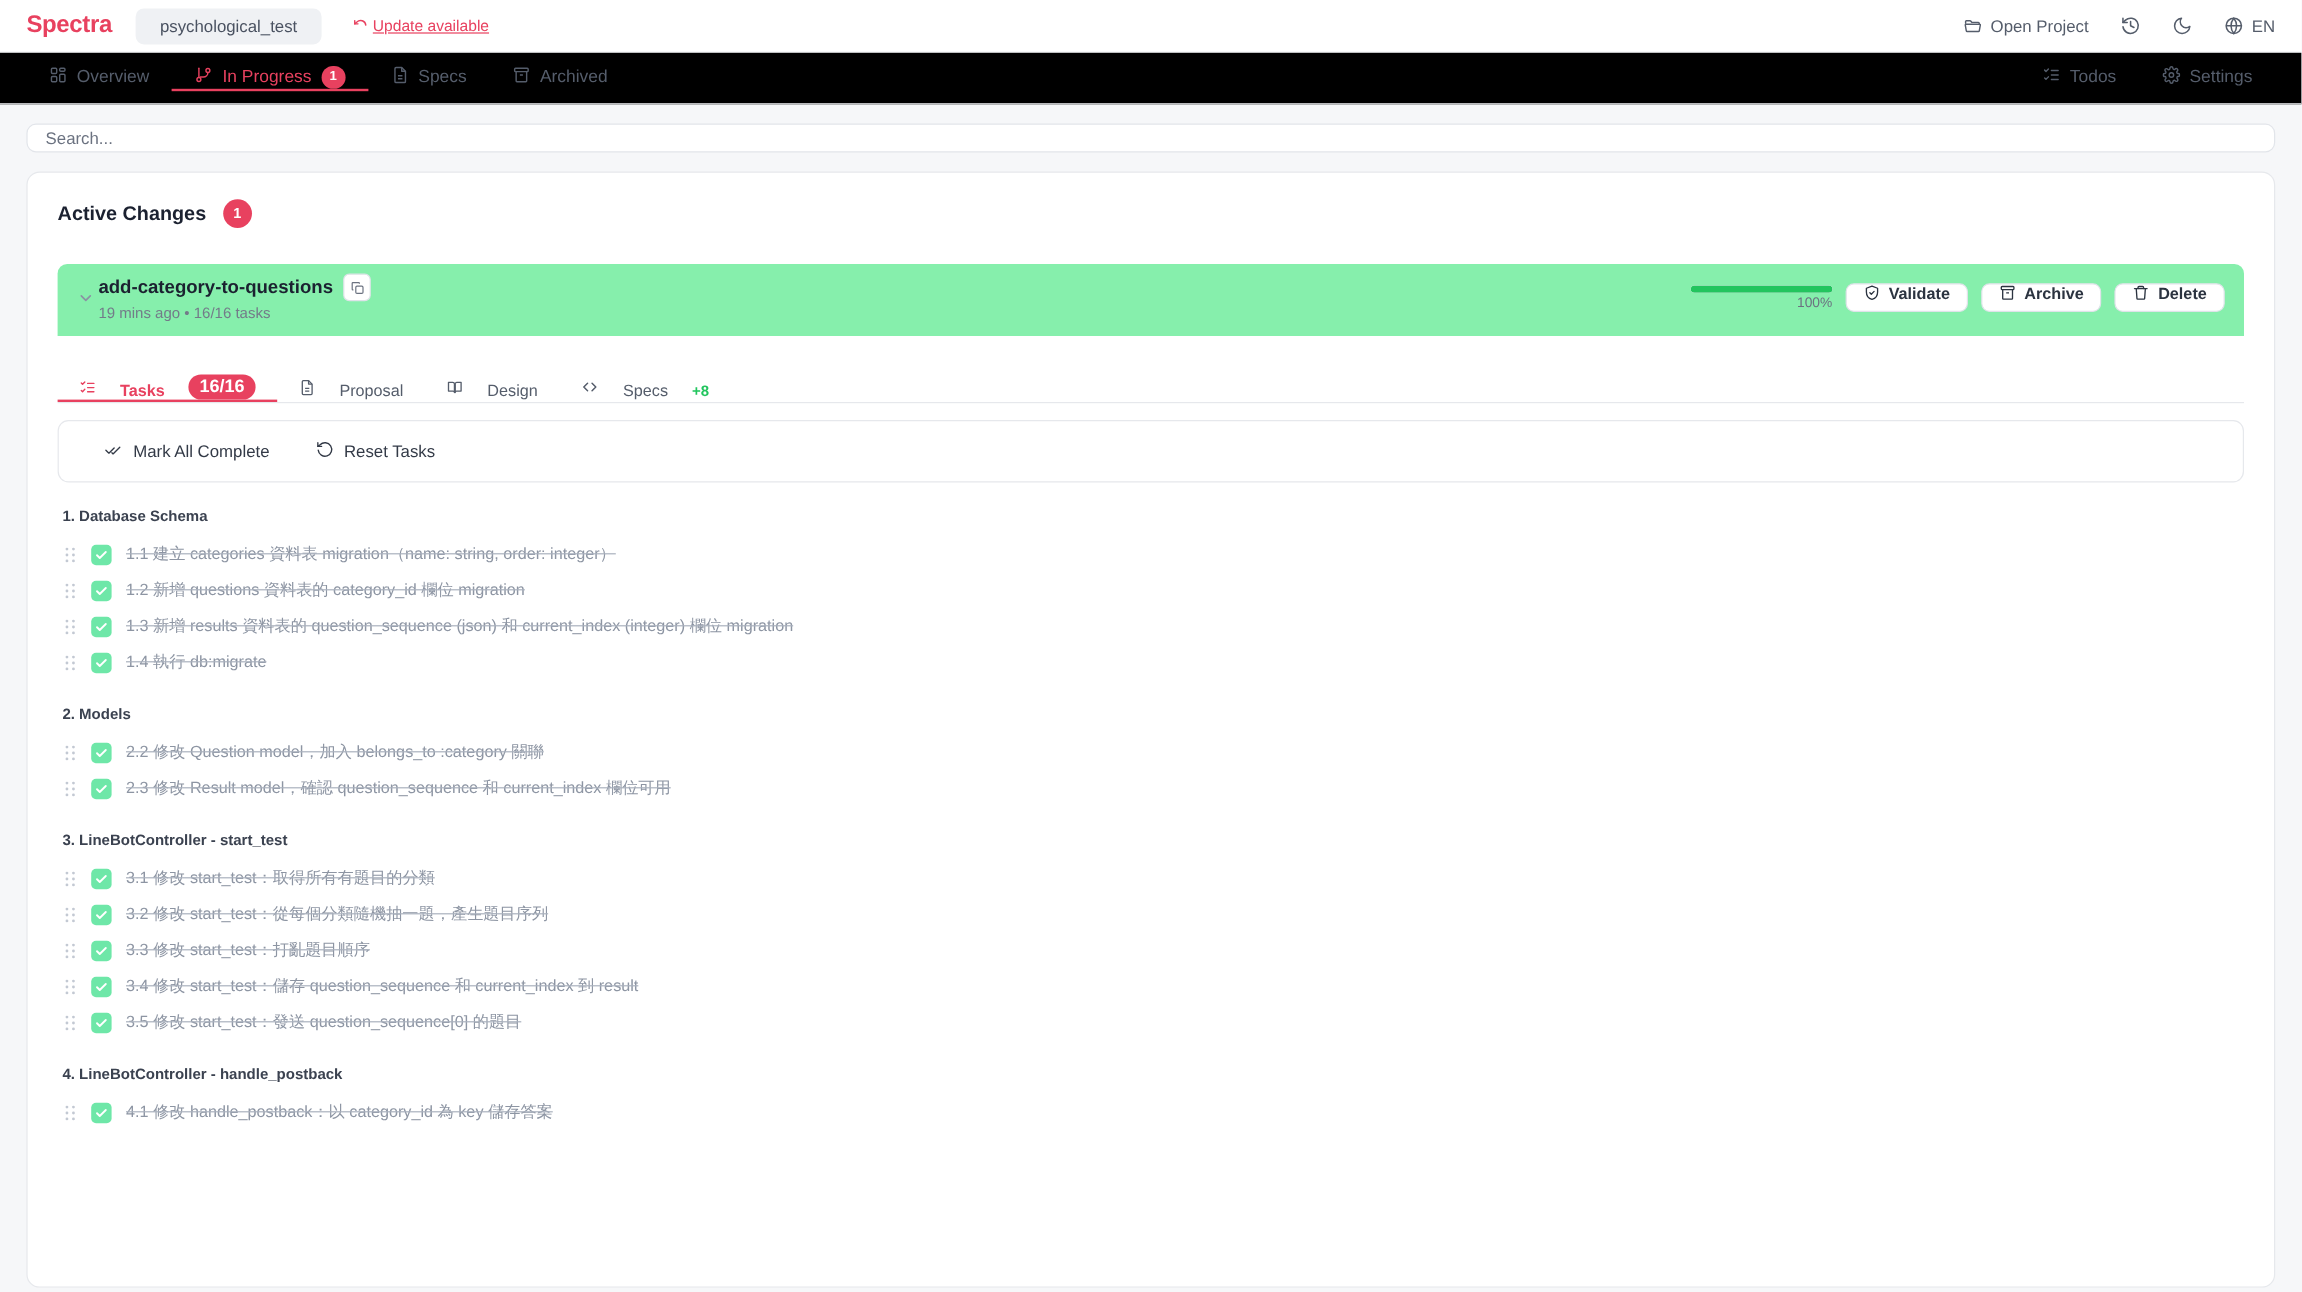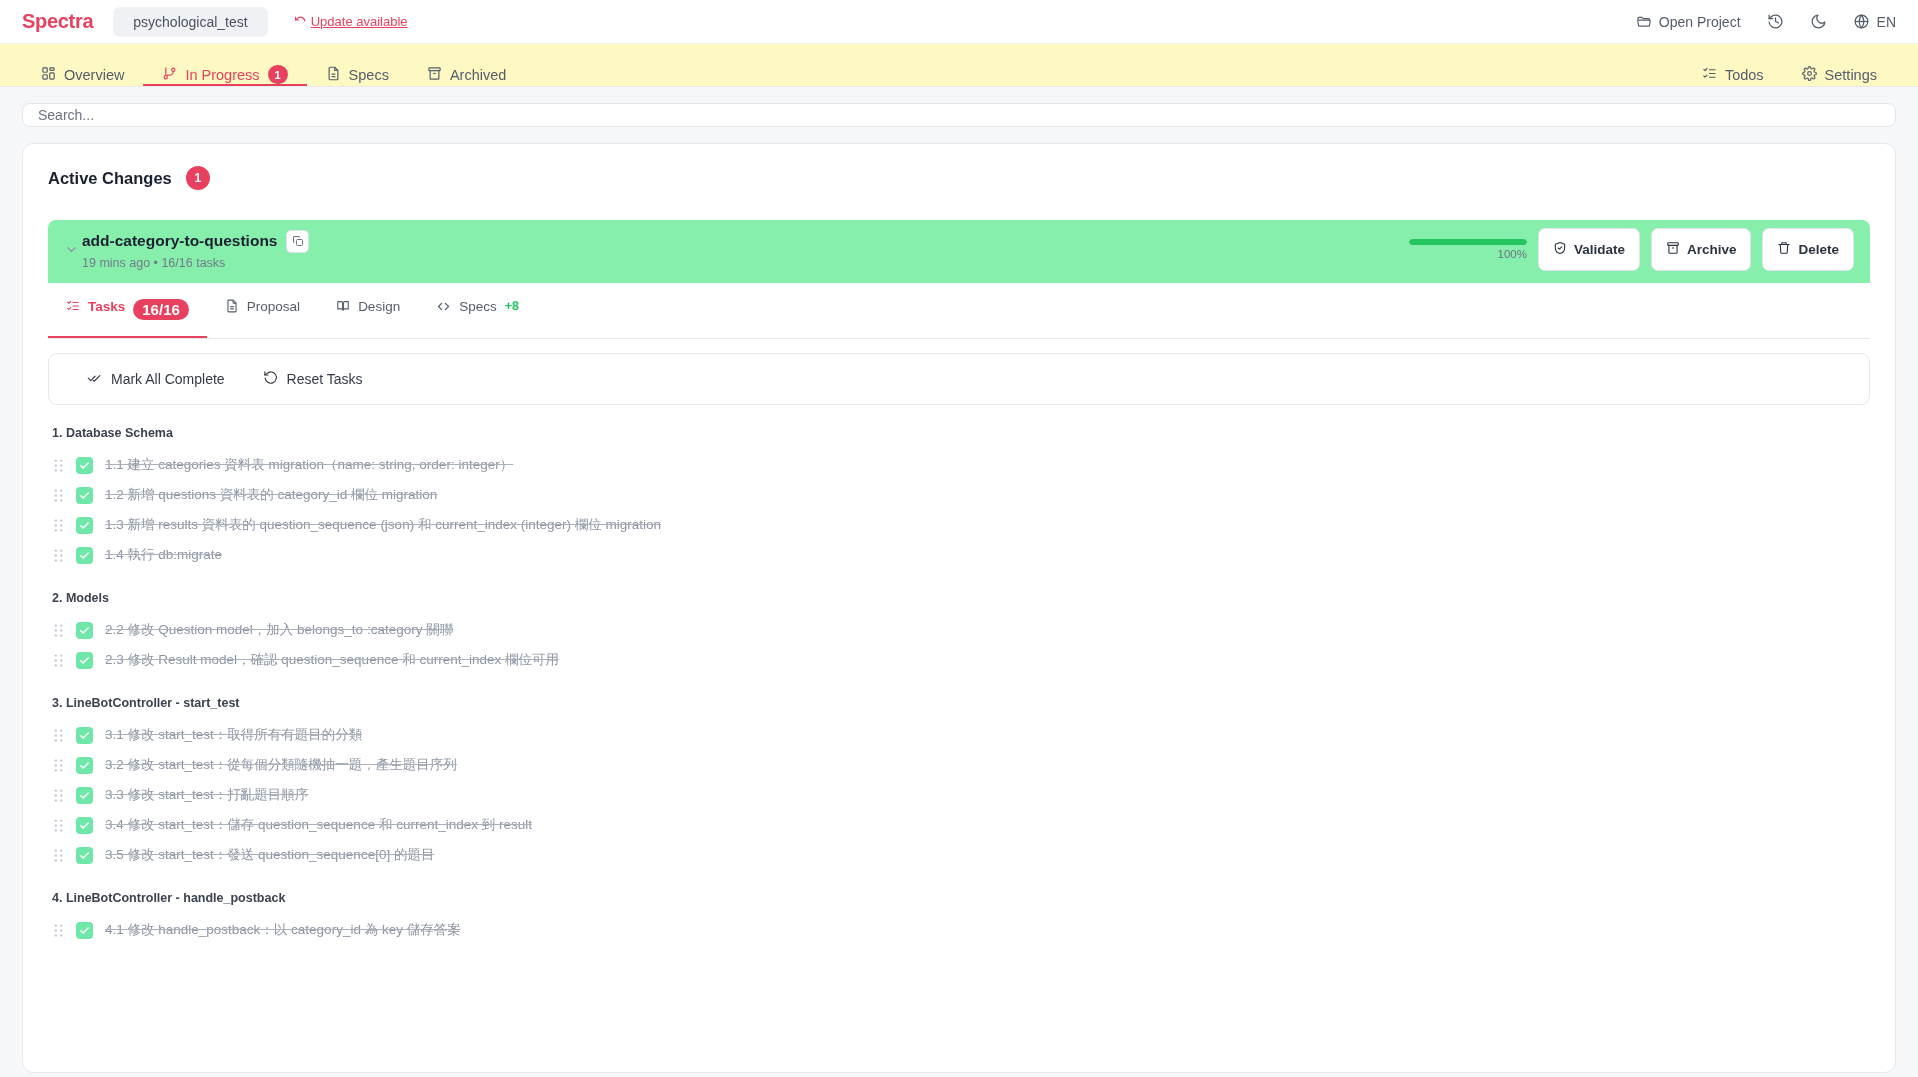--- a/index.html
+++ b/index.html
@@ -38,22 +38,22 @@
     margin-left: auto; display: flex; align-items: center; gap: 26px;
   }
   .tb-item {
     display: flex; align-items: center; gap: 7px;
     font-size: 14px; color: #555d6b; cursor: pointer;
   }
   .tb-icon { display: inline-flex; align-items: center; justify-content: center; }
 
   
   .navbar {
-    height: 43px; background: #fef9c3;
-    display: flex; align-items: flex-end; padding: 0 22px;
+    height: 43px; background: #000000;
+    display: flex; align-items: center; padding: 0 22px;
     border-bottom: 1px solid #e6e8ec;
   }
   .nav-left, .nav-right { display: flex; align-items: stretch; }
   .nav-right { margin-left: auto; }
   .nav-tab {
     display: flex; align-items: center; gap: 8px;
     padding: 0 19px; font-size: 14.5px; color: #555d6b;
     cursor: pointer; border-bottom: 2px solid transparent;
     white-space: nowrap;
   }
@@ -108,33 +108,33 @@
     background: #fff; display: flex; align-items: center; justify-content: center;
     cursor: pointer; color: #6b7280;
   }
   .change-sub { font-size: 12.5px; color: #737b89; }
   .change-right { margin-left: auto; display: flex; align-items: center; gap: 11px; }
   .progress-box { display: flex; flex-direction: column; align-items: flex-end; gap: 3px; width: 122px; }
   .progress-track { width: 118px; height: 6px; border-radius: 4px; background: #dfe3ea; overflow: hidden; }
   .progress-fill { height: 100%; background: #22c55e; border-radius: 4px; }
   .progress-label { font-size: 11.5px; color: #6b7280; }
   .act-btn {
-    display: flex; align-items: center; gap: 7px;
-    height: 43px; padding: 0 14px; background: #fff;
+    display: flex; align-items: flex-start; gap: 7px;
+    height: 24px; padding: 0 14px; background: #fff;
     border: 1px solid #dfe3e9; border-radius: 7px;
     font-size: 13.5px; font-weight: 600; color: #2b3340; cursor: pointer;
   }
 
   
   .inner-tabs {
     margin: 0 25px; display: flex; align-items: stretch;
     border-bottom: 1px solid #e6e8ec; height: 40px;
   }
   .inner-tab {
-    display: flex; align-items: flex-start; gap: 8px; padding: 0 18px;
+    display: flex; align-items: flex-end; gap: 20px; padding: 0 18px;
     font-size: 13.5px; color: #555d6b; cursor: pointer;
     border-bottom: 2px solid transparent; white-space: nowrap;
   }
   .inner-tab.active { color: #e8415f; border-bottom-color: #e8415f; font-weight: 600; }
   .pill {
     background: #e8415f; color: #fff; font-size: 15px; font-weight: 700;
     border-radius: 999px; padding: 2px 9px;
   }
   .plus-badge { color: #22c55e; font-size: 12.5px; font-weight: 700; }
 

